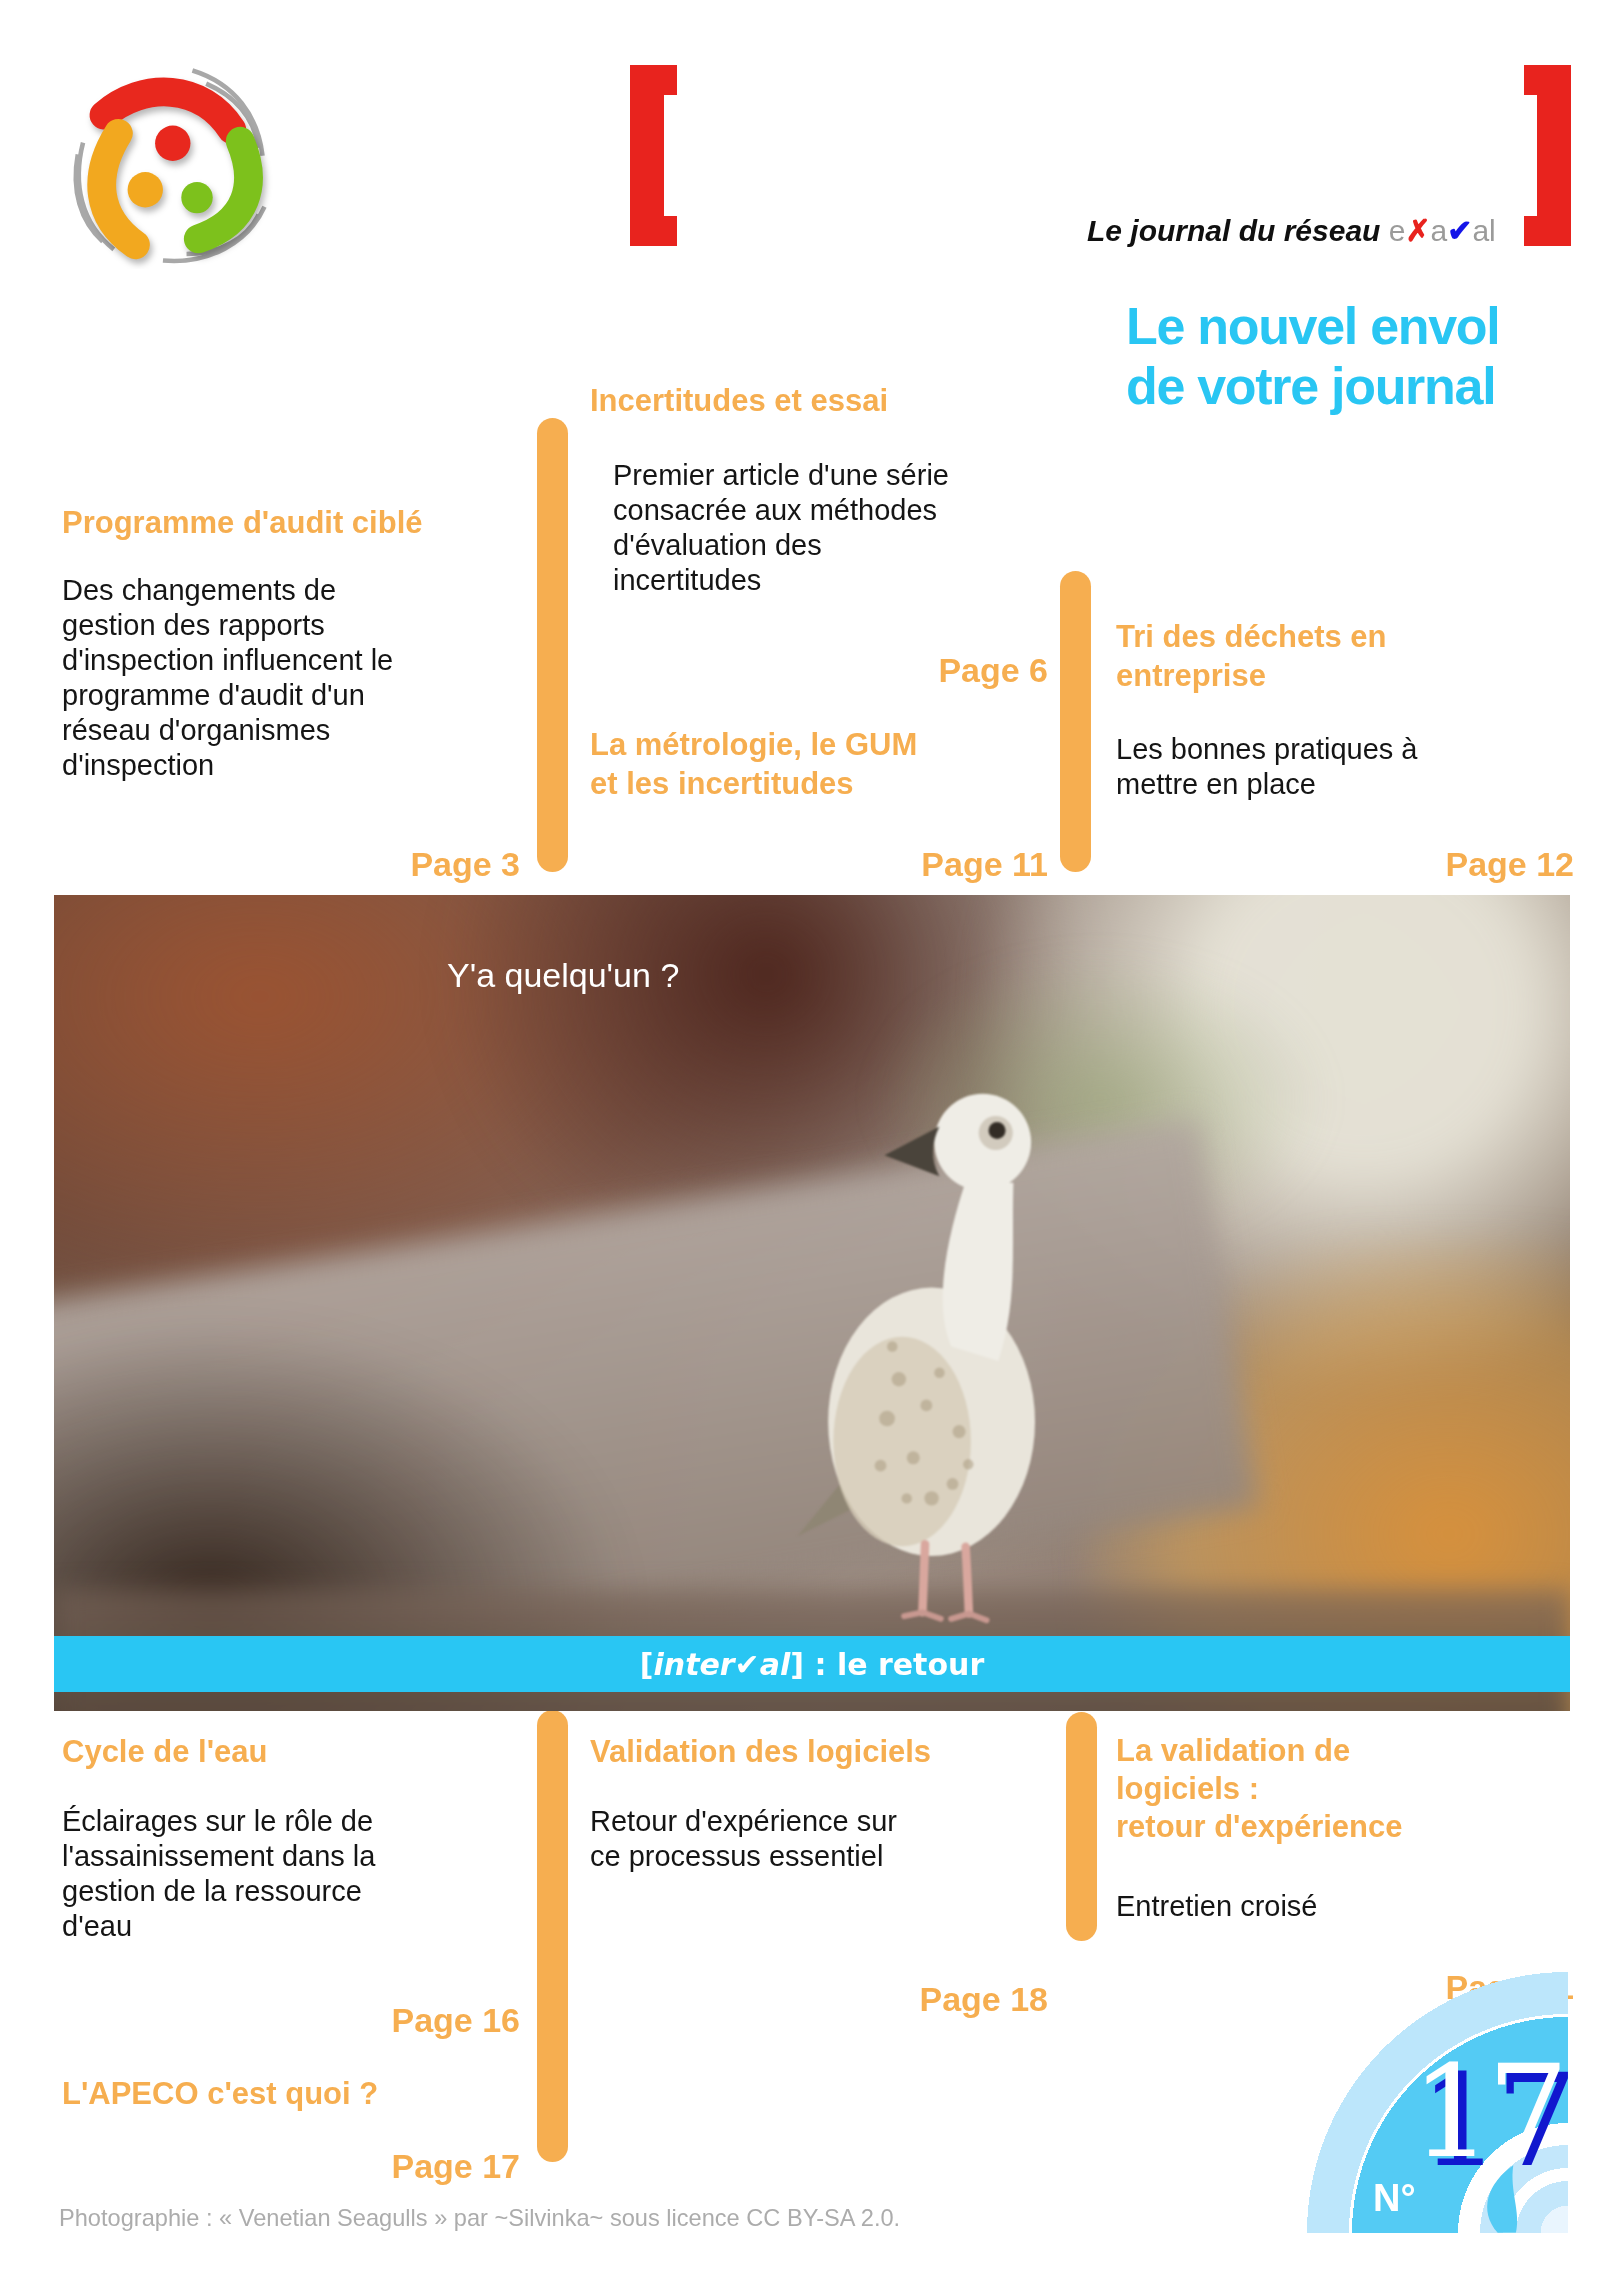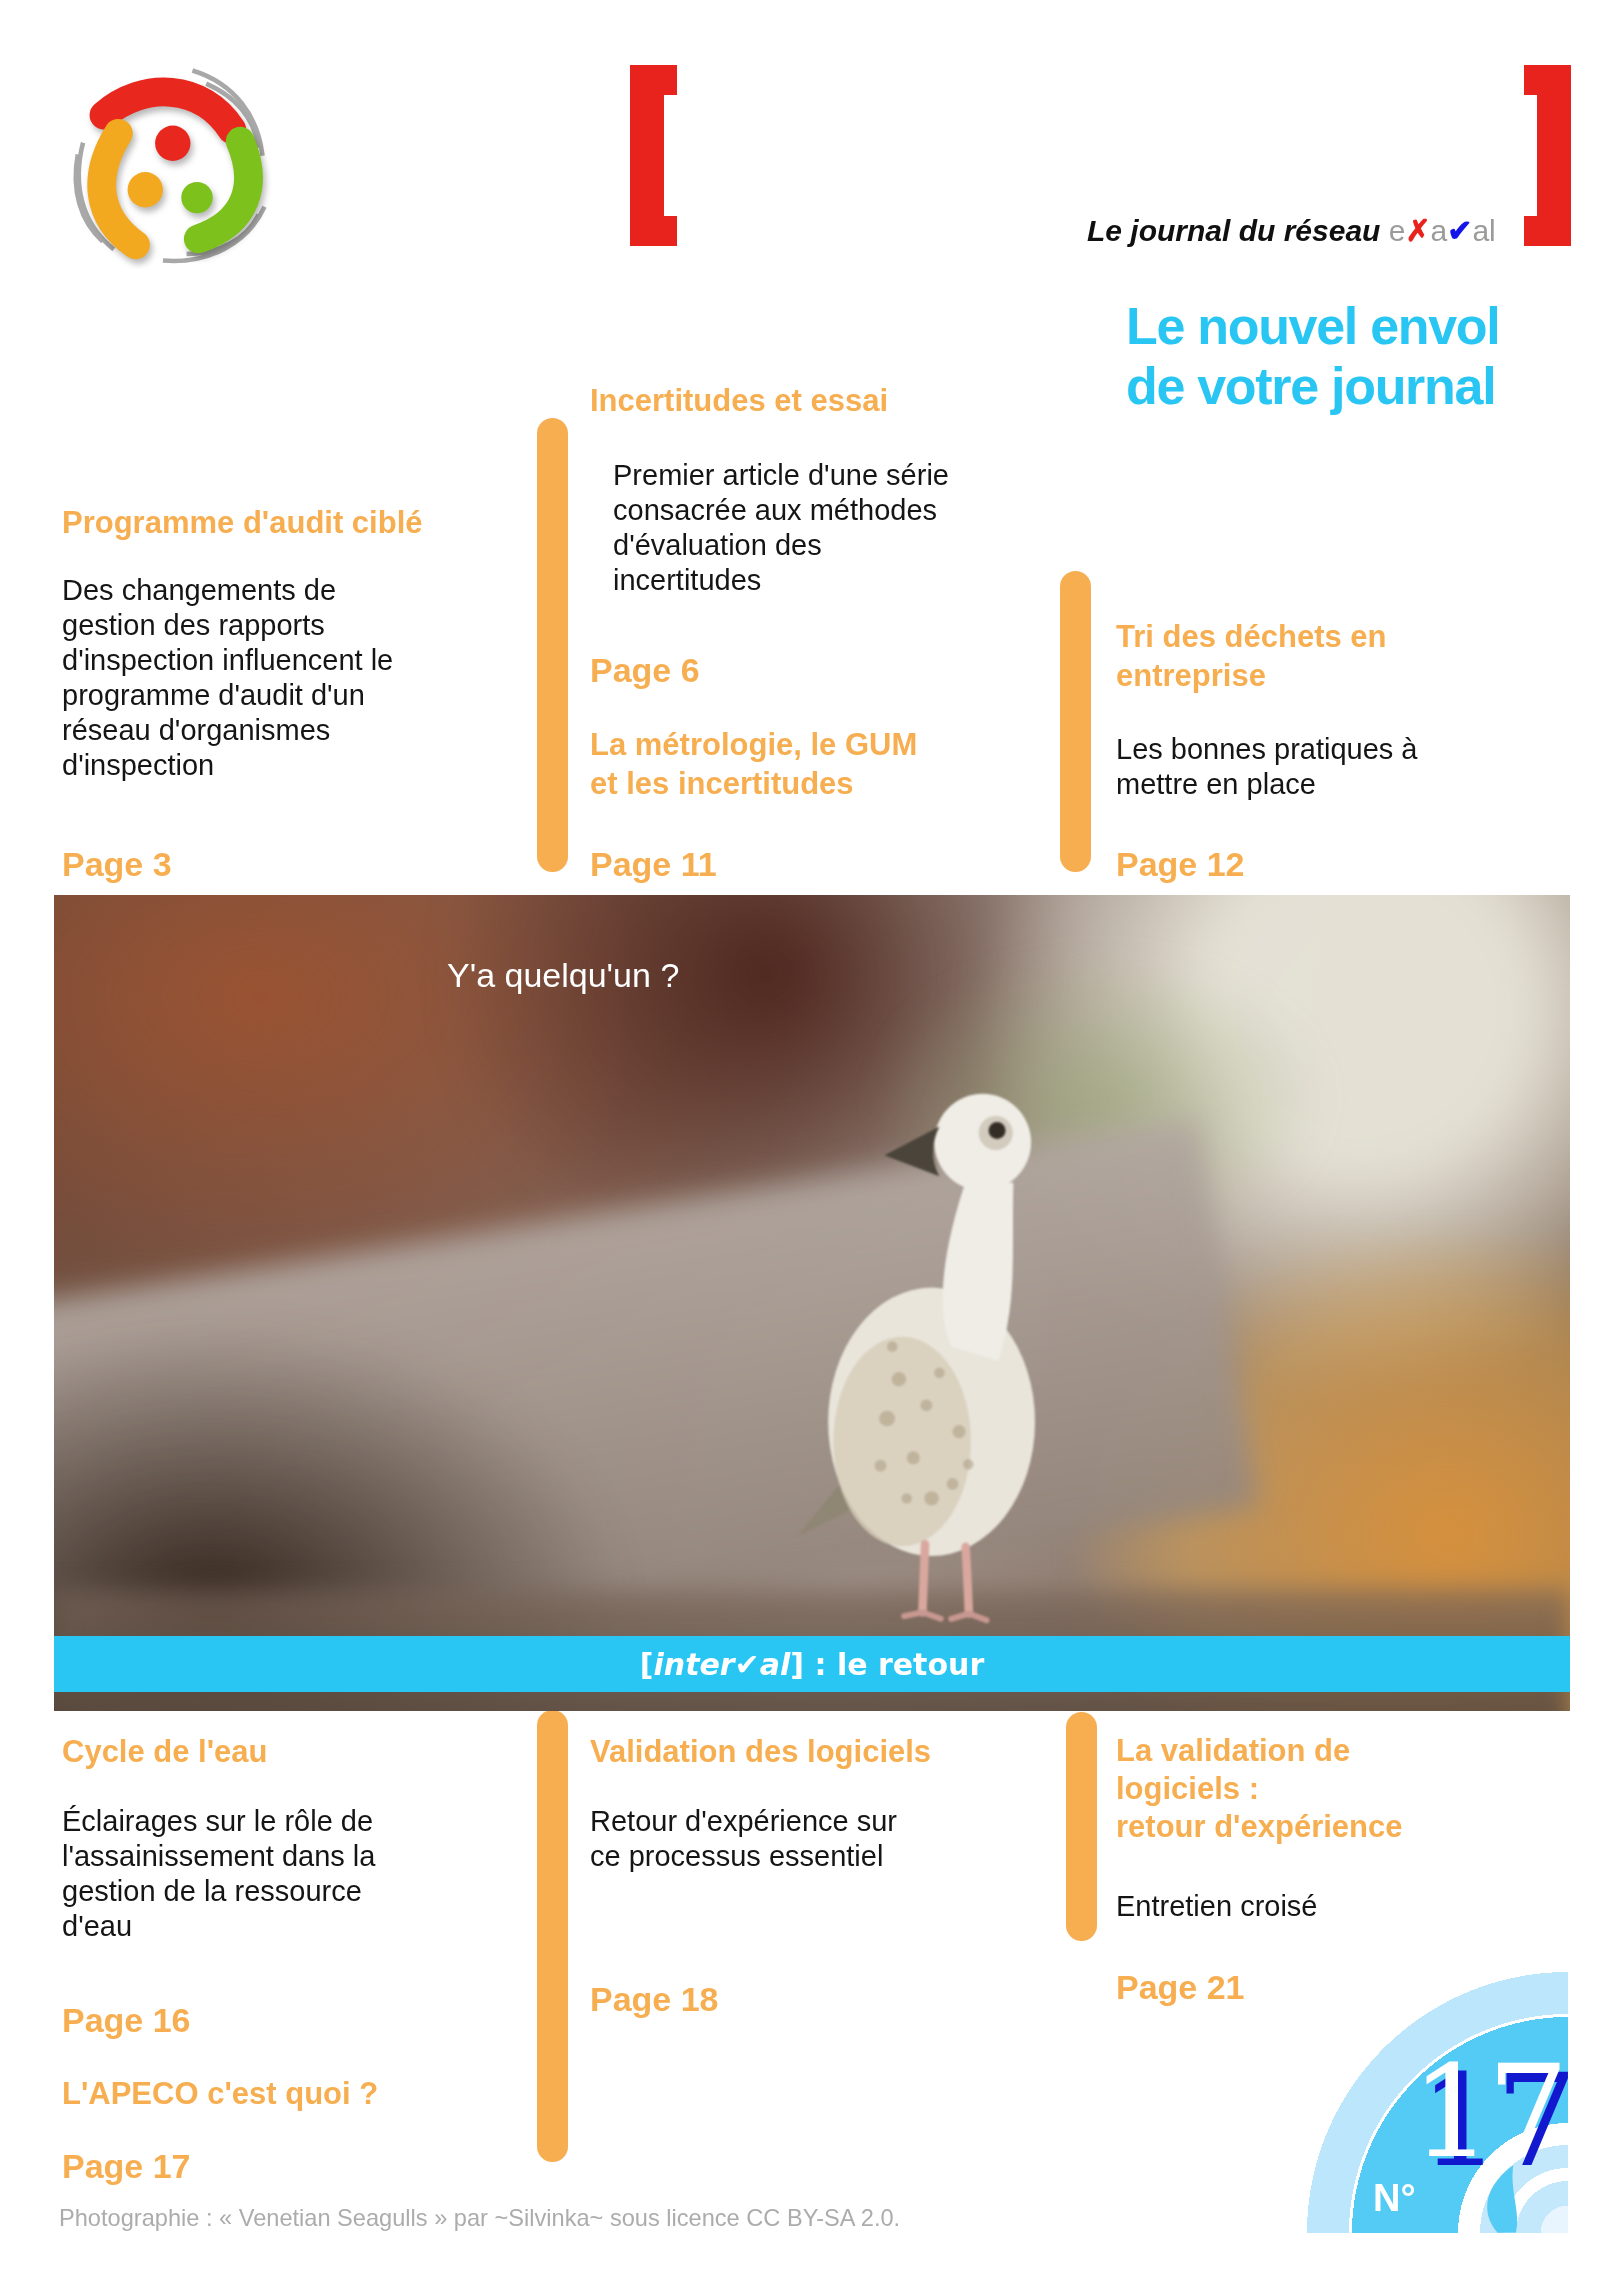--- a/index.html
+++ b/index.html
@@ -35,21 +35,21 @@
   .vbar{position:absolute;width:31px;border-radius:17px;background:var(--orange);}
   #bar-t2{left:537px;top:418px;height:454px;}
   #bar-t3{left:1060px;top:571px;height:301px;}
   #bar-b1{left:537px;top:1710px;height:452px;}
   #bar-b2{left:1066px;top:1712px;height:229px;}
 
   
   .art{width:458px;}
   .art-h{font-weight:bold;font-size:31px;line-height:39px;color:var(--orange);}
   .art-b{font-size:29px;line-height:35px;color:var(--ink);}
-  .art-p{font-weight:bold;font-size:34px;line-height:37px;color:var(--orange);}
+  .art-p{font-weight:bold;font-size:34px;line-height:37px;color:var(--orange);text-align:right;}
 
   #a1-h{left:62px;top:503px;} #a1-body{left:62px;top:573px;} #a1-p{left:62px;top:846px;}
   #a2-h{left:590px;top:381px;} #a2-body{left:590px;top:458px;margin-left:23px;} #a2-p{left:590px;top:652px;}
   #a2-h2{left:590px;top:725px;} #a2-p2{left:590px;top:846px;}
   #a3-h{left:1116px;top:617px;} #a3-body{left:1116px;top:732px;} #a3-p{left:1116px;top:846px;}
 
   #b1-h{left:62px;top:1732px;} #b1-body{left:62px;top:1804px;} #b1-p{left:62px;top:2002px;}
   #b1-h2{left:62px;top:2074px;} #b1-p2{left:62px;top:2148px;}
   #b2-h{left:590px;top:1732px;} #b2-body{left:590px;top:1804px;} #b2-p{left:590px;top:1949px;margin-top:32px;}
   #b3-h{left:1116px;top:1732px;line-height:38px;} #b3-body{left:1116px;top:1889px;} #b3-p{left:1116px;top:1969px;}

